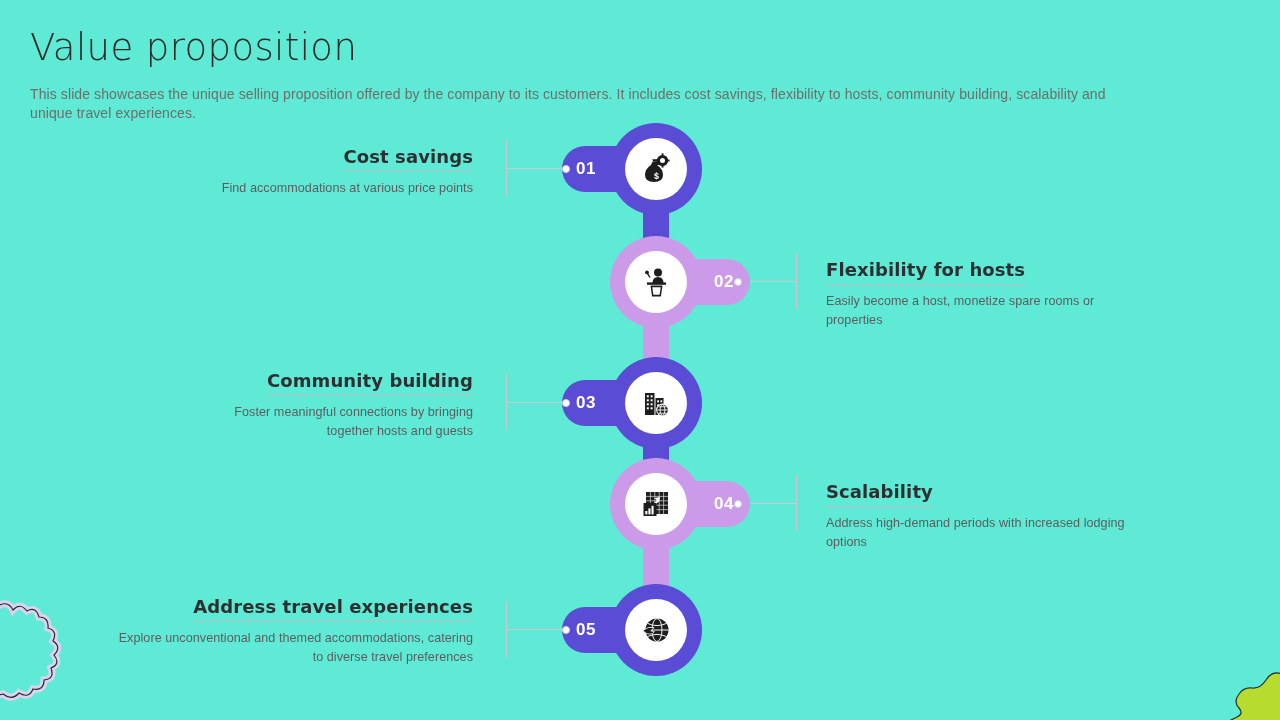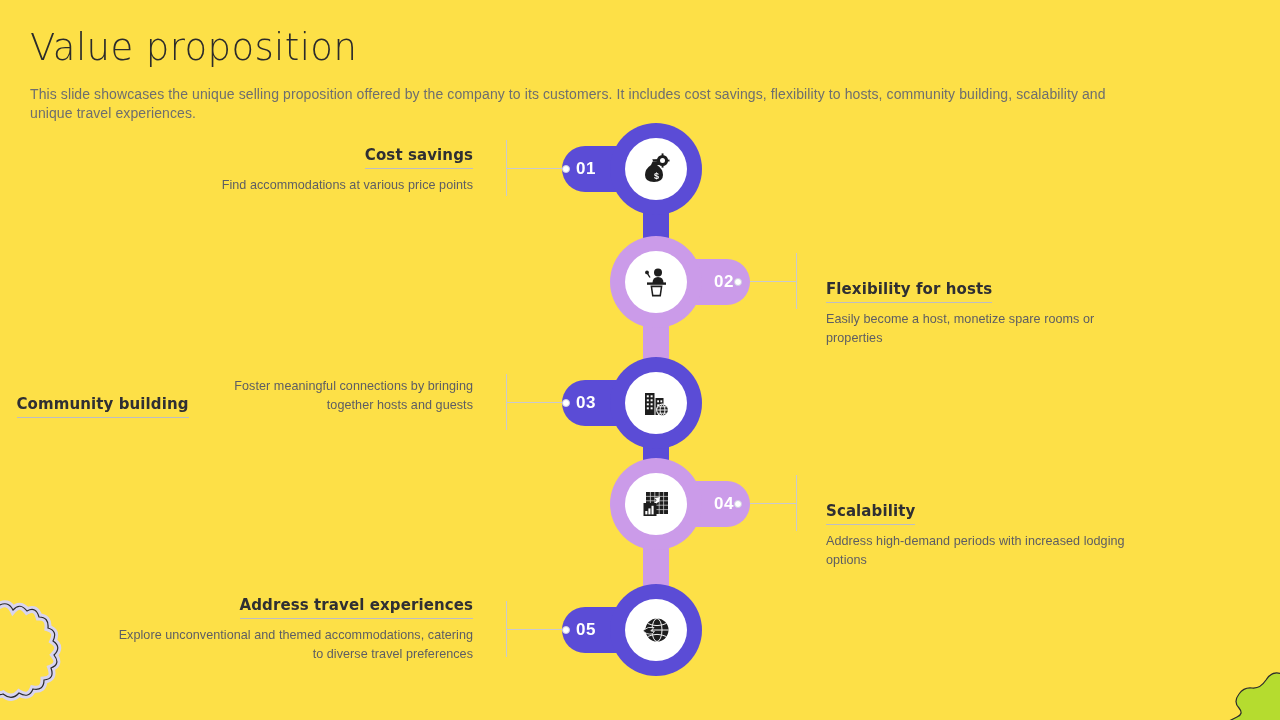--- a/index.html
+++ b/index.html
@@ -2,21 +2,21 @@
 <html><head>
 <meta charset="utf-8">
 <style>
   * { box-sizing: border-box; margin: 0; padding: 0; }
   html, body {
     width: 1280px; height: 720px;
     background: #ffffff;
     font-family: "Liberation Sans", sans-serif;
     overflow: hidden;
   }
-  .slide { position: relative; width: 1280px; height: 720px; background:#fde047; }
+  .slide { position: relative; width: 1280px; height: 720px; background:#5eead4; }
 
   
   .page-title {
     position: absolute; left: 30px; top: 28px;
     font-size: 37px; font-weight: 300; color: #2b2b2b;
     letter-spacing: .4px; line-height: 1.1;
     font-family: "DejaVu Sans", sans-serif;
   }
   .page-subtitle {
     position: absolute; left: 30px; top: 85px;
@@ -64,23 +64,23 @@
     background:#ffffff; border:1px solid #cfcfe0; z-index: 5;
   }
 
   
   .h-line { position: absolute; height: 1px; background: #c9c9cf; z-index: 1; }
   .v-line { position: absolute; width: 1px; background: #c9c9cf; z-index: 1; }
 
   
   .txt { position: absolute; z-index: 1; }
   .txt.left  { text-align: right; right: 823px; }
-  .txt.right { text-align: left;  left: 810px; margin-top: 21px; }
+  .txt.right { text-align: left;  left: 810px; }
   .txt h3 {
-    font-size: 15px; font-weight: 700; color: #2f2f33;
+    font-size: 18px; font-weight: 700; color: #2f2f33;
     letter-spacing: .1px; padding-bottom: 4px; display: inline-block;
     border-bottom: 1px solid #bdbdc4;
     font-family: "DejaVu Sans", sans-serif;
   }
   .txt p {
     margin-top: 7px; font-size: 12.6px; color: #5d5d63;
     line-height: 1.52; letter-spacing: .05px;
   }
 
   

